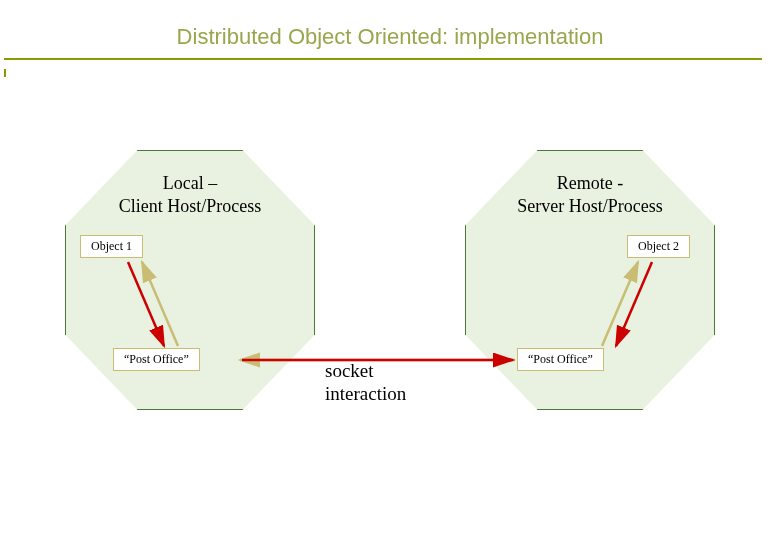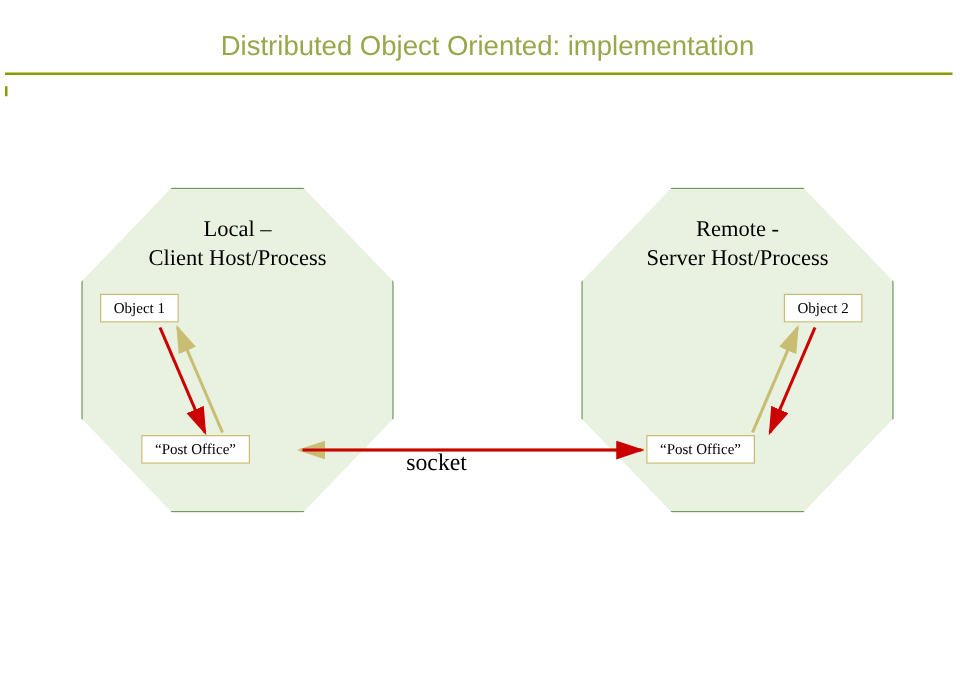--- a/index.html
+++ b/index.html
@@ -49,20 +49,21 @@
     <span>Server Host/Process</span>
   </div>
 
   <div class="box obj1">Object 1</div>
   <div class="box obj2">Object 2</div>
   <div class="box po1">“Post Office”</div>
   <div class="box po2">“Post Office”</div>
 
   <div class="socket-label">
     <span>socket</span><br>
+    <span>interaction</span>
   </div>
 
   <svg class="svg-layer">
     <defs>
       <marker id="ah-red" markerWidth="10" markerHeight="10" refX="8" refY="3" orient="auto" markerUnits="strokeWidth">
         <path d="M0,0 L9,3 L0,6 Z" fill="#cc0000"></path>
       </marker>
       <marker id="ah-tan" markerWidth="10" markerHeight="10" refX="8" refY="3" orient="auto" markerUnits="strokeWidth">
         <path d="M0,0 L9,3 L0,6 Z" fill="#c9bd74"></path>
       </marker>

